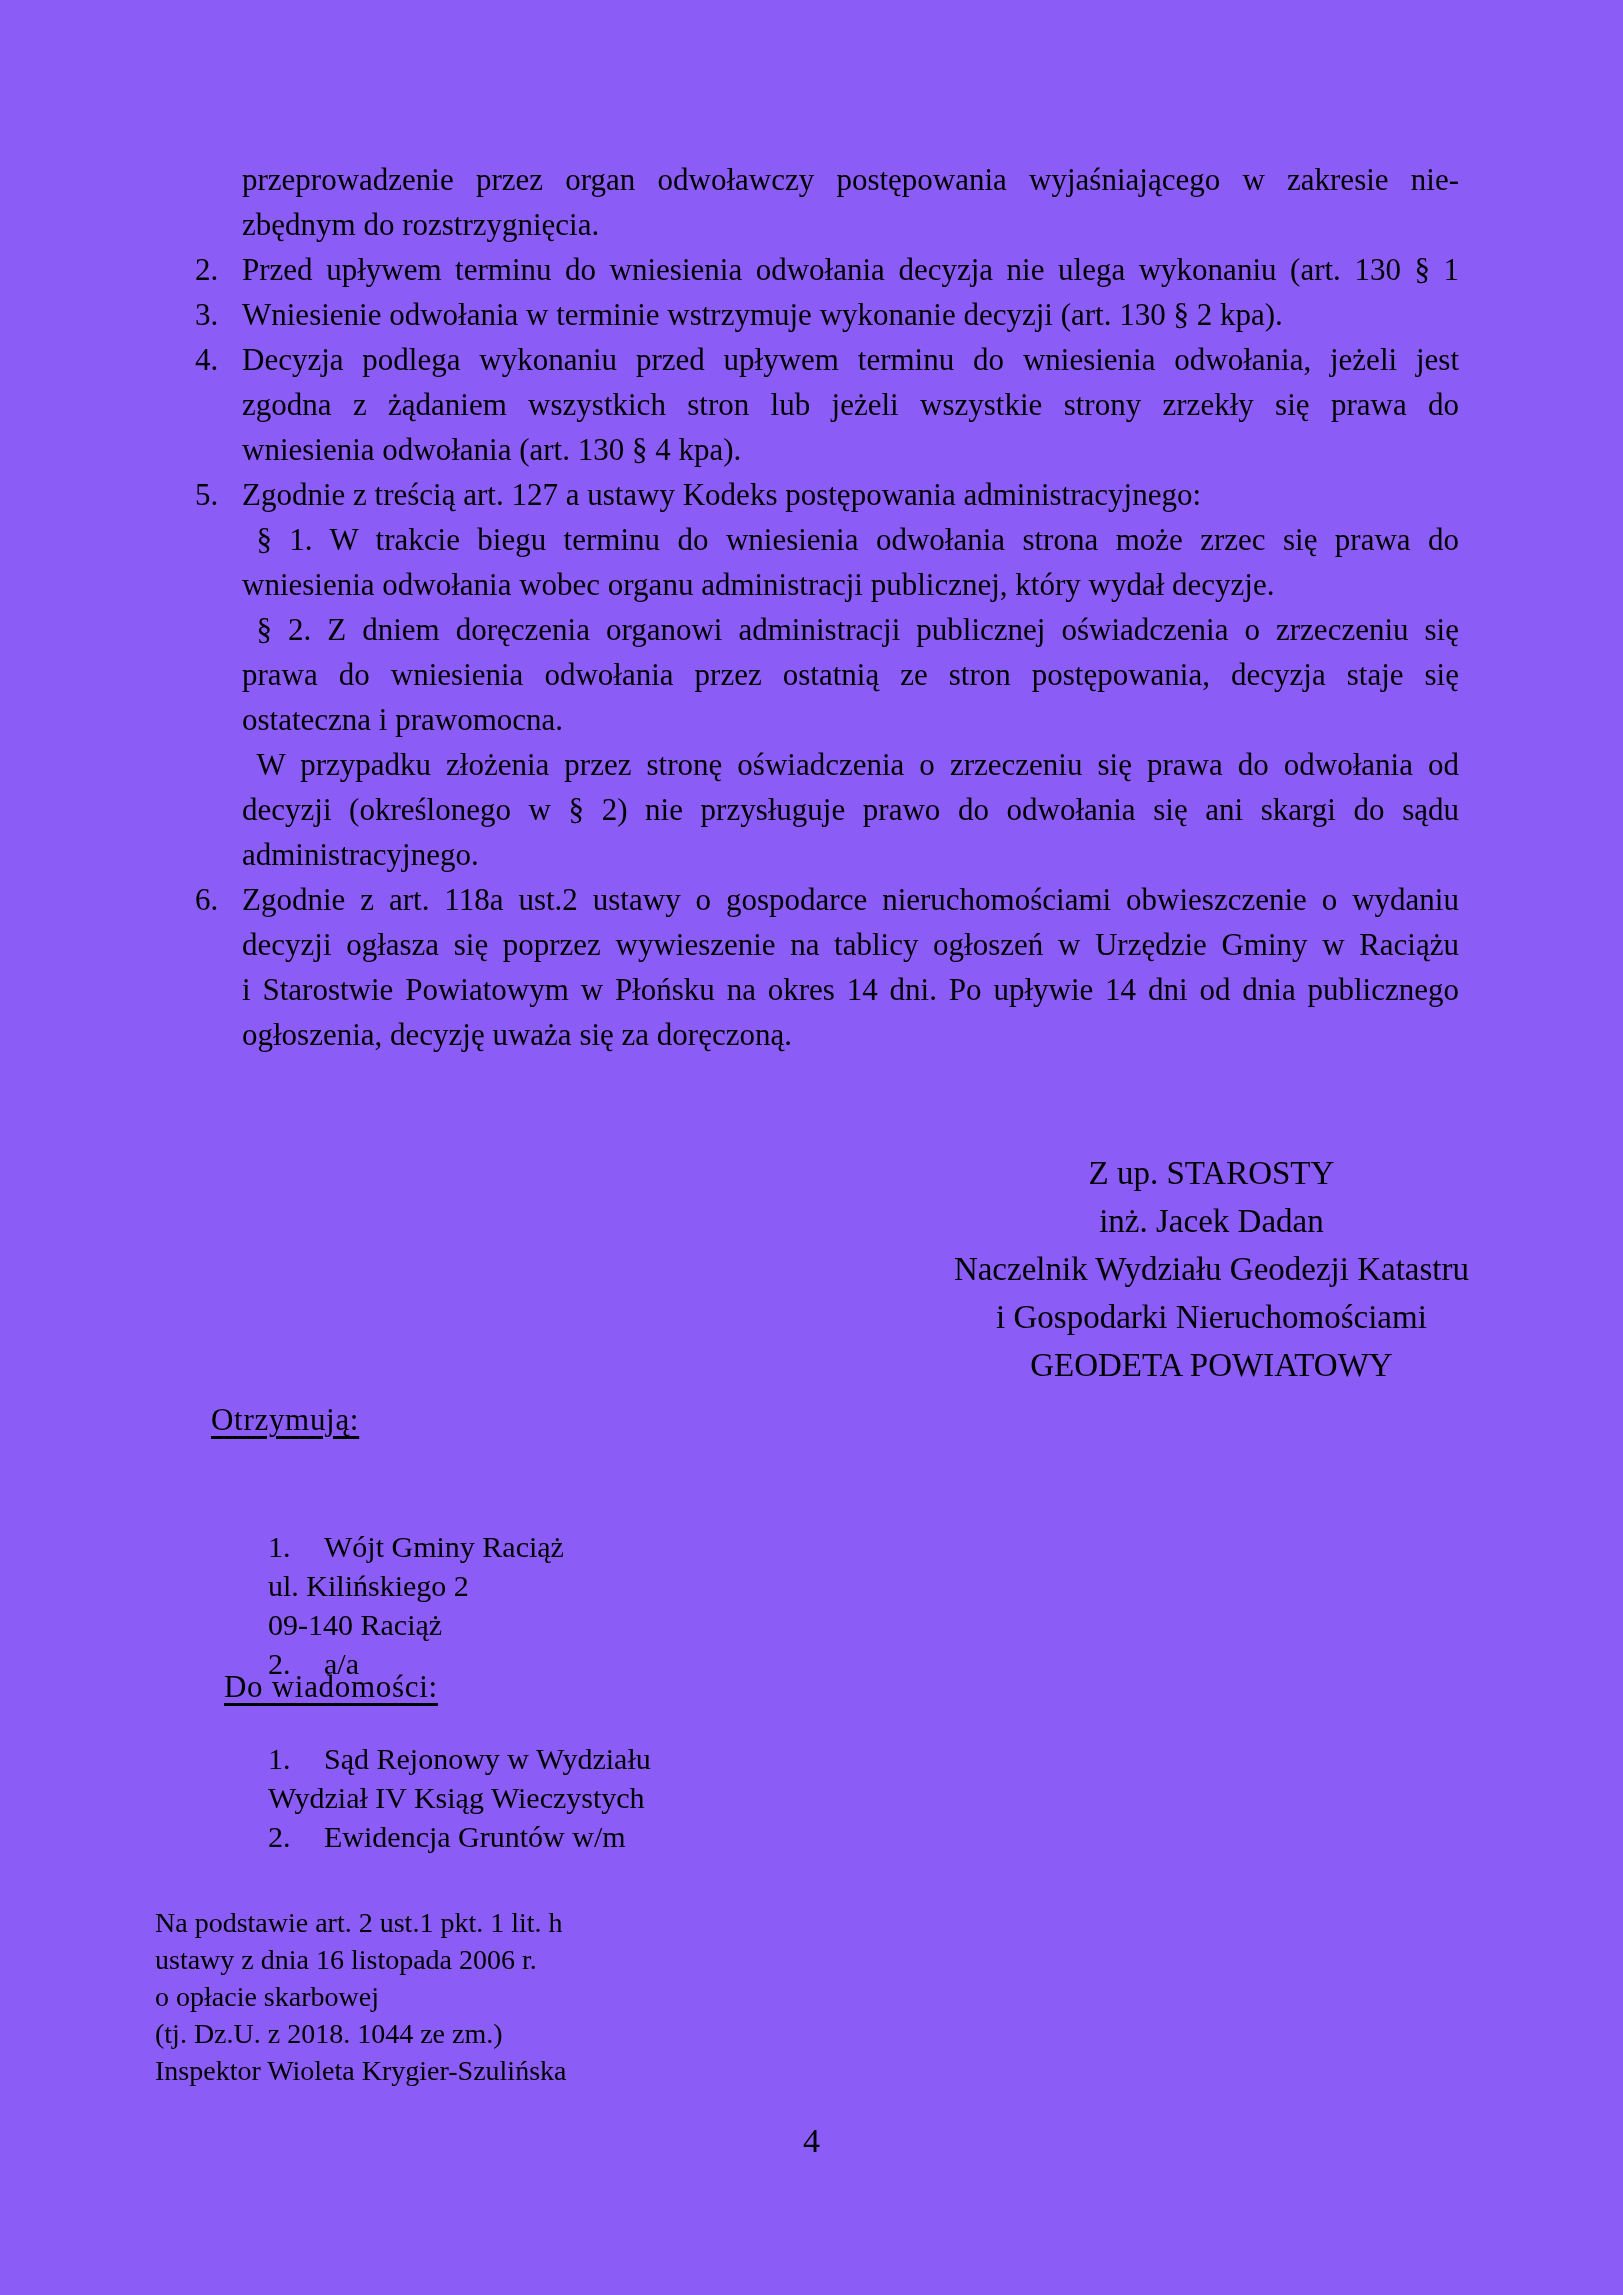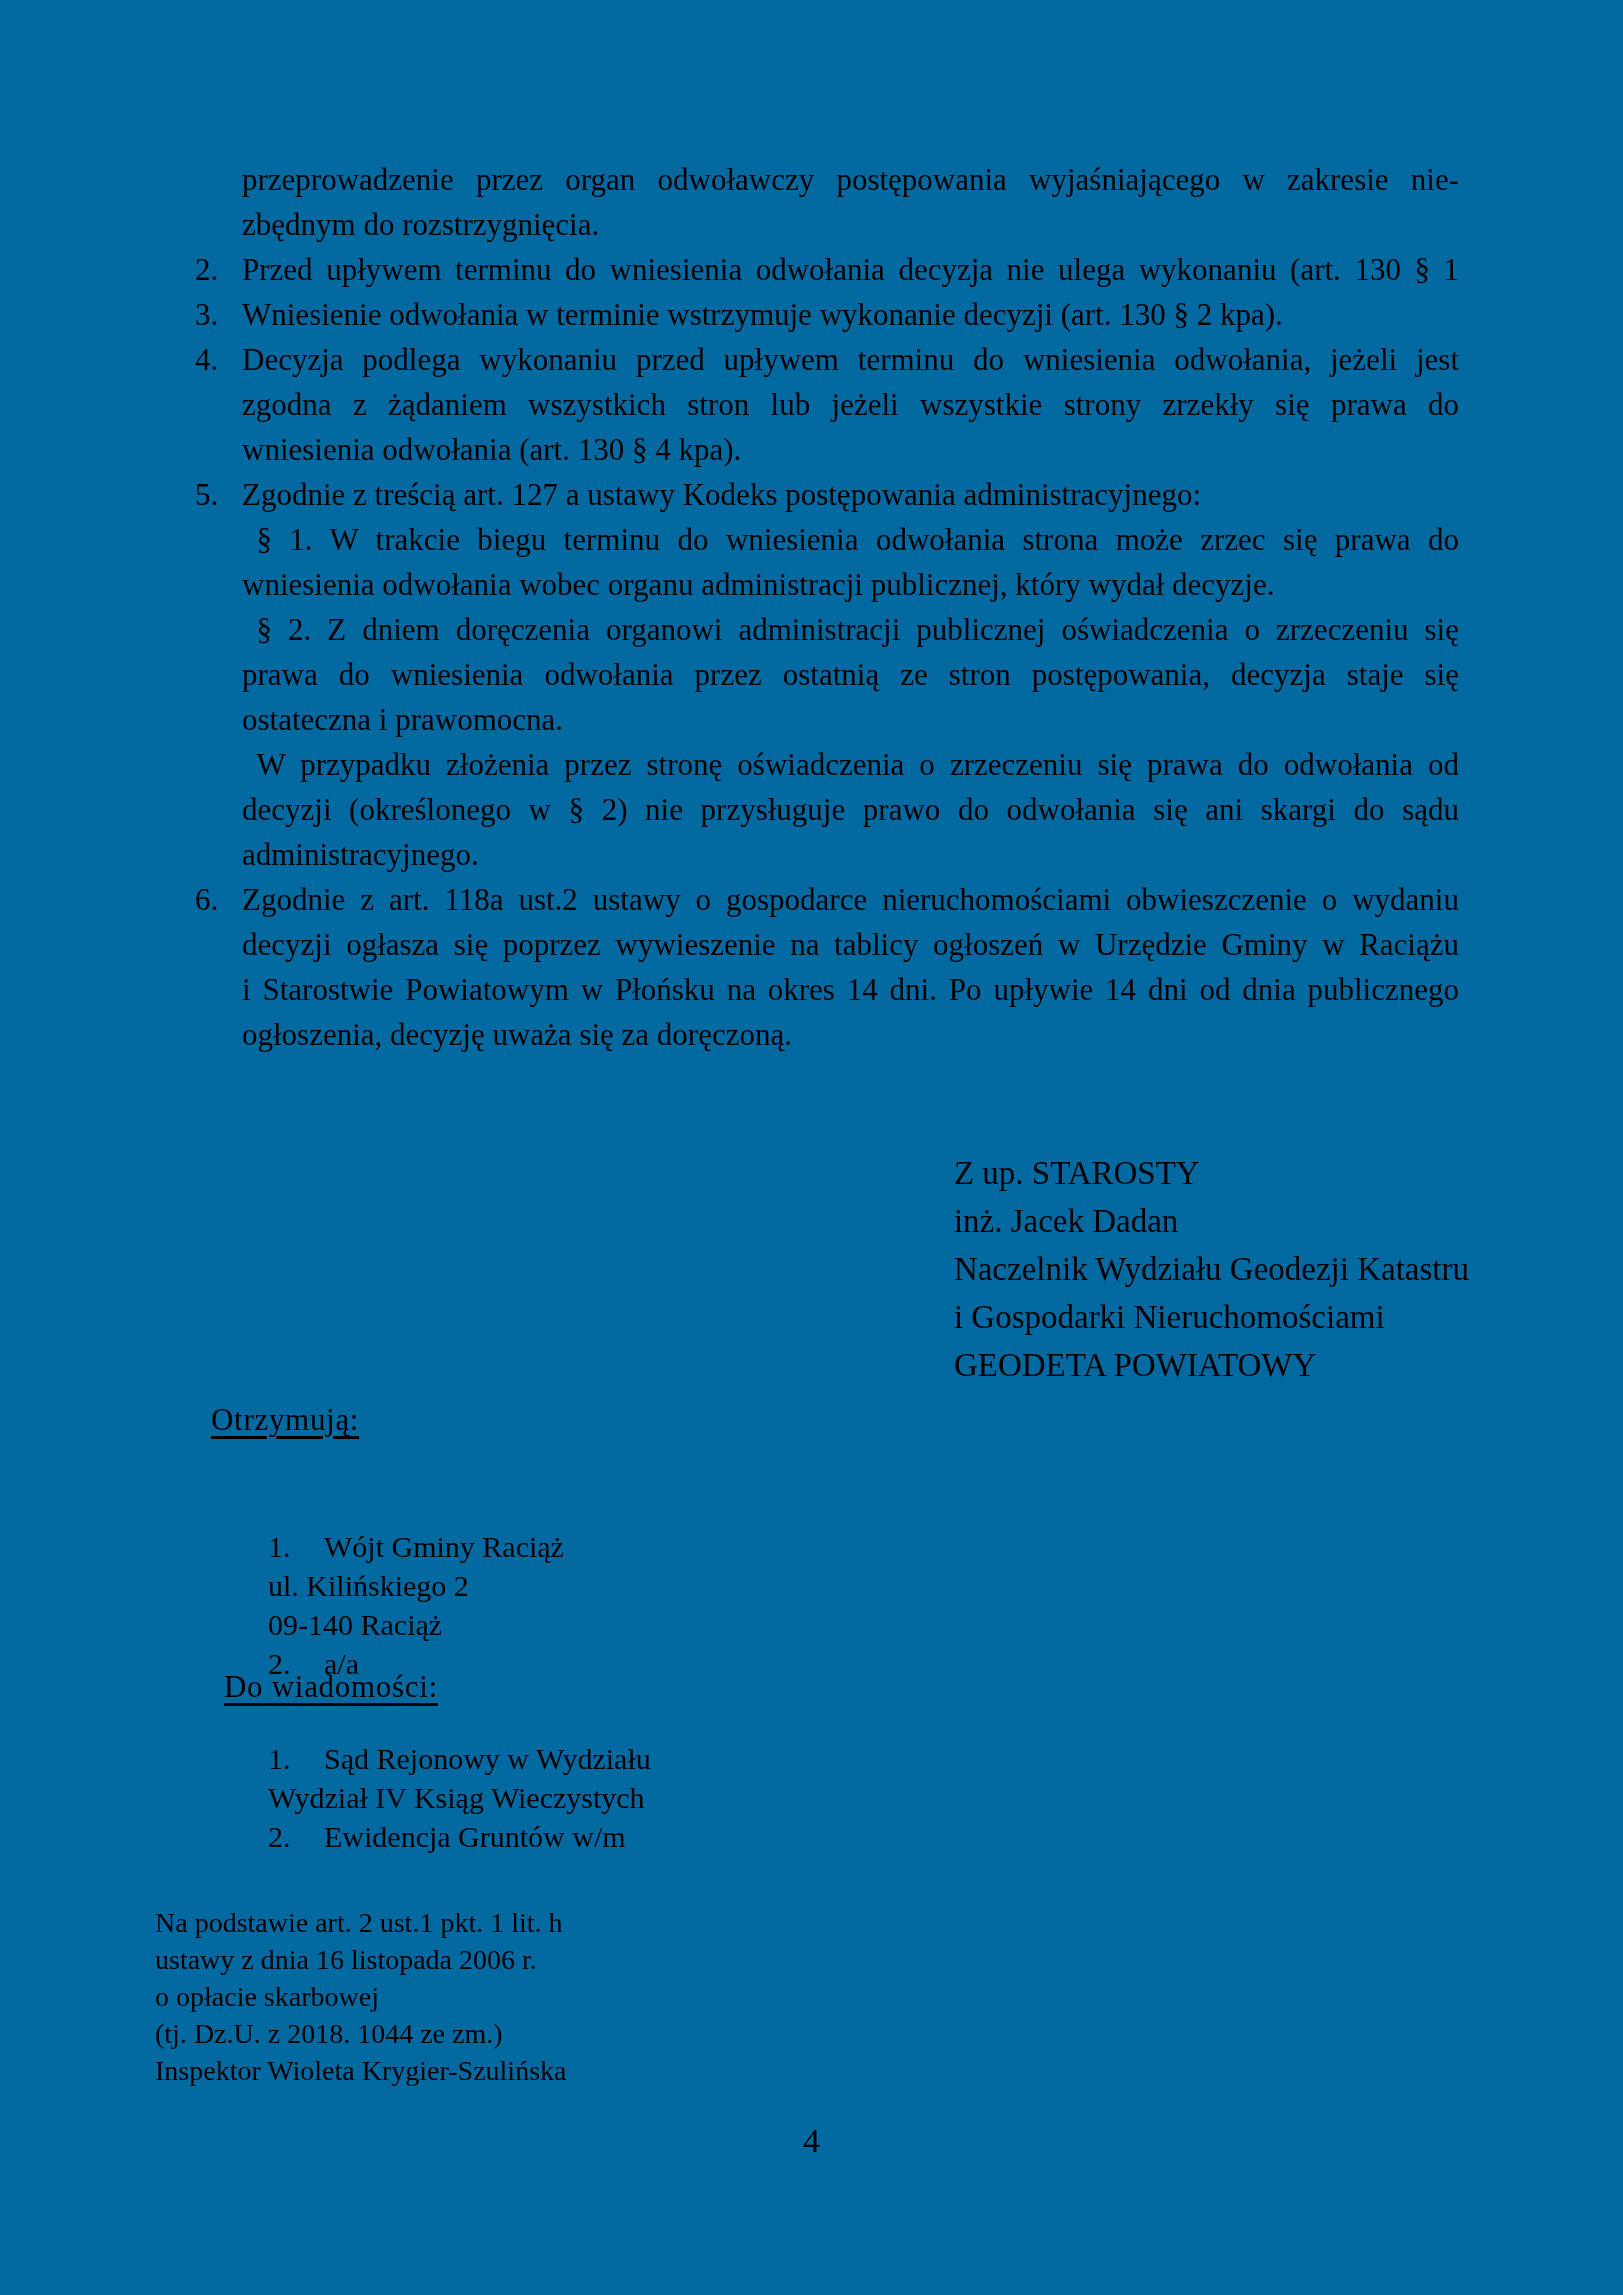--- a/index.html
+++ b/index.html
@@ -1,39 +1,39 @@
 <!DOCTYPE html>
 <html lang="pl" style="font-size:10.5px"><head>
 <meta charset="utf-8">
 <style>
   html,body{margin:0;padding:0;background:#e8e8e8;}
   .page{
     position:relative;
     width:1623px;height:2295px;
-    background:#0369a1;
+    background:#8b5cf6;
     font-family:"Liberation Serif","DejaVu Serif",serif;
     color:#000;
     margin:0 auto;
     overflow:hidden;
   }
   
   .body-list{
     position:absolute;left:195px;top:157px;width:1264px;
     font-size:31px;line-height:45px;
   }
   .item{position:relative;}
   .item .num{position:absolute;left:0;top:0;}
   .item .lines{margin-left:47px;}
   .tline{height:45px;white-space:nowrap;}
   .tline.j{white-space:normal;text-align:justify;text-align-last:justify;overflow:hidden;}
   .tline.ind{padding-left:14.4px;}
   
   .signature{
     position:absolute;right:154px;top:1149px;
-    text-align:left;font-size:33px;line-height:48px;white-space:nowrap;
+    text-align:center;font-size:33px;line-height:48px;white-space:nowrap;
   }
   
   .sec-heading{
     position:absolute;font-size:31px;font-weight:normal;
     text-decoration:underline;text-decoration-thickness:2.6px;text-underline-offset:5.9px;
     letter-spacing:0.7px;
   }
   #recipients-heading{left:211px;top:1402px;}
   #cc-heading{left:224px;top:1669px;}
   

